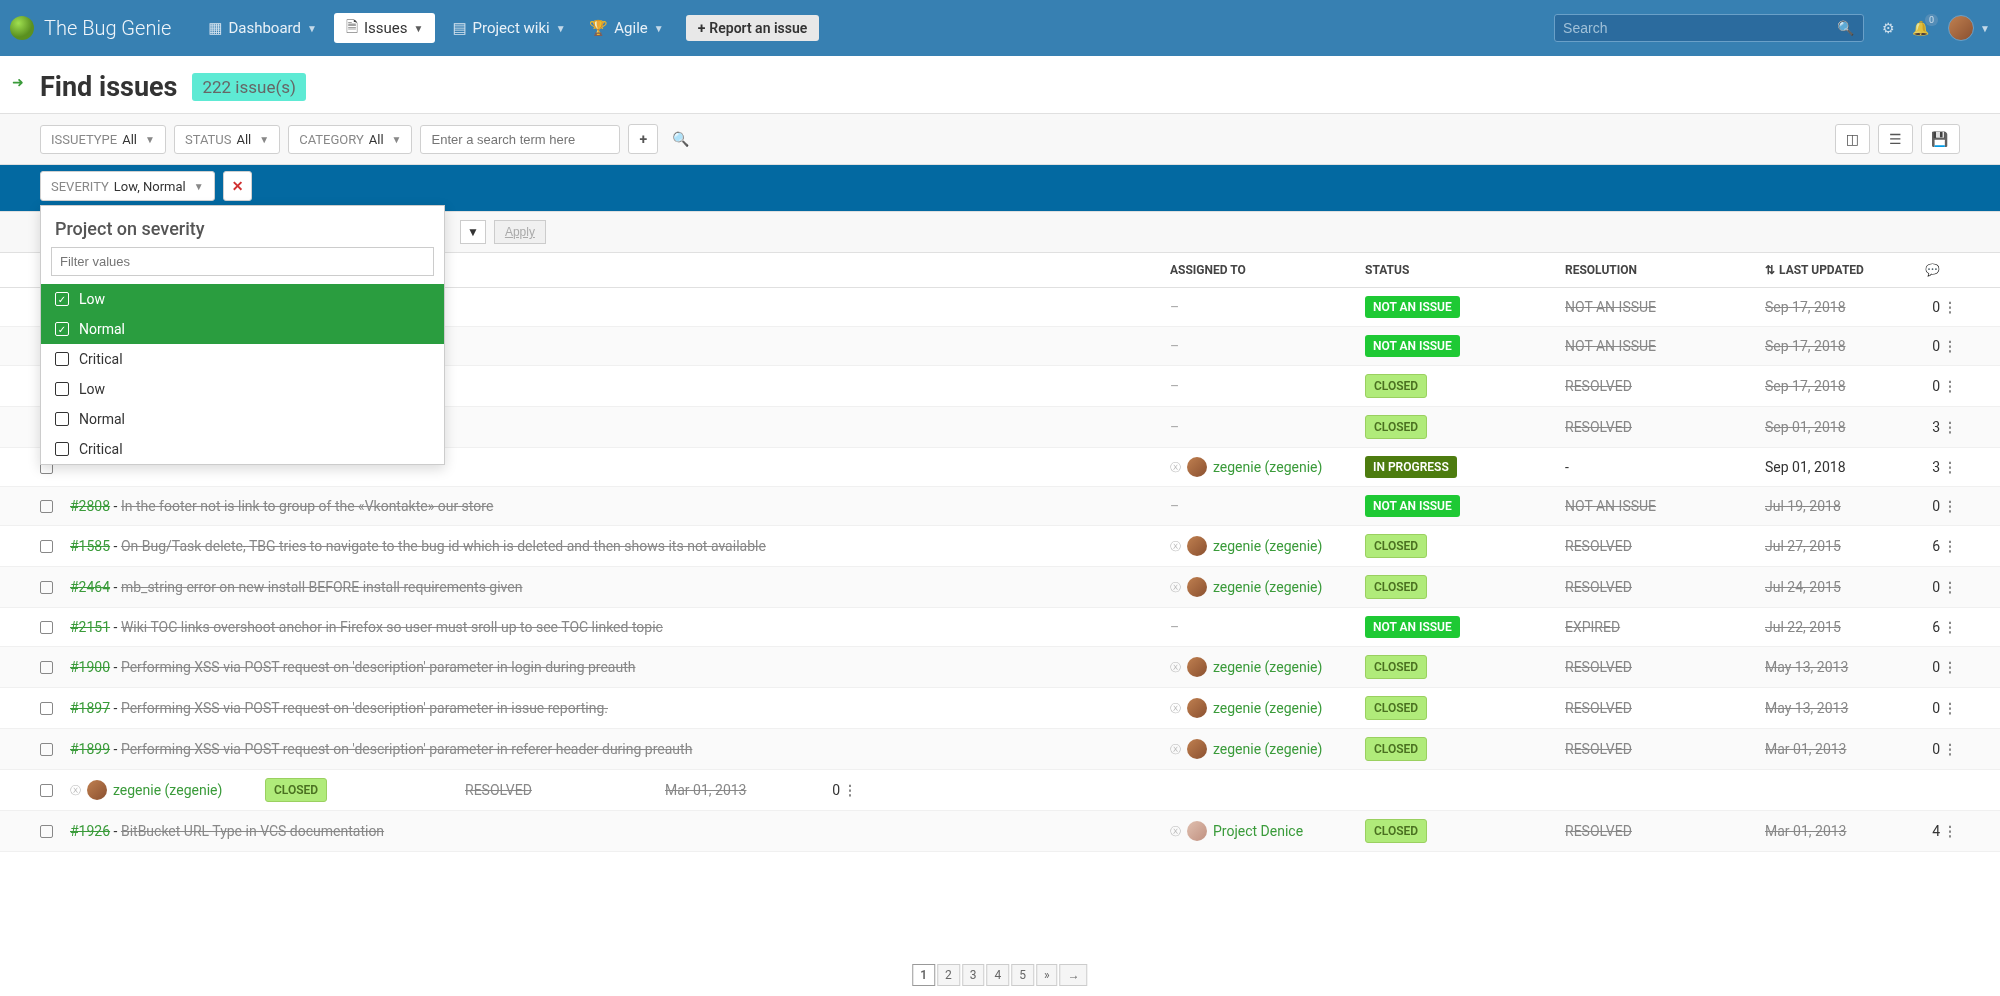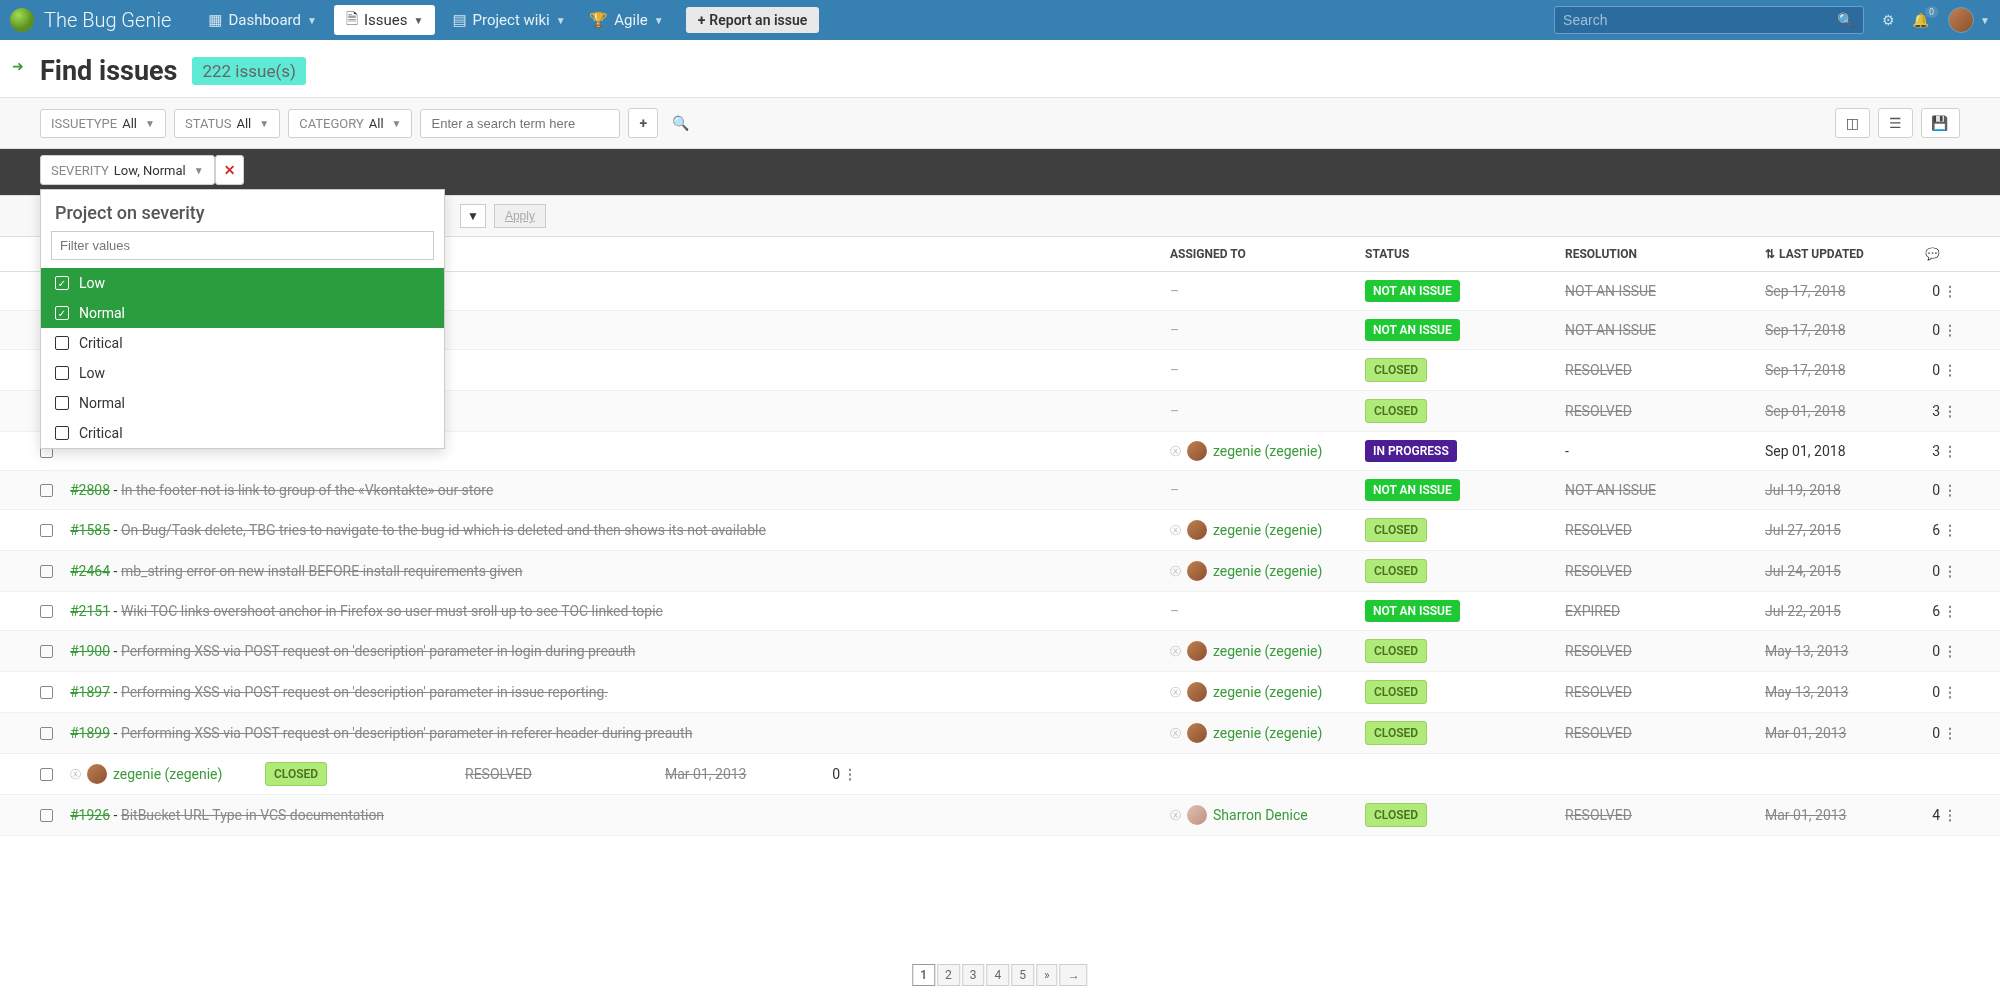--- a/index.html
+++ b/index.html
@@ -1,19 +1,19 @@
 <!DOCTYPE html>
 <html><head>
 <meta charset="utf-8">
 <style>
 * { margin: 0; padding: 0; box-sizing: border-box; }
 body { font-family: -apple-system, BlinkMacSystemFont, "Segoe UI", Roboto, sans-serif; font-size: 14px; background: #fff; color: #333; }
 
 
-.topnav { background: #3780b2; height: 40px; display: flex; align-items: center; padding: 0 10px; color: #e8f0f7; }
+.topnav { background: #3780b2; height: 56px; display: flex; align-items: center; padding: 0 10px; color: #e8f0f7; }
 .logo { width: 24px; height: 24px; background: radial-gradient(circle at 35% 30%, #a0e050 0%, #5a9020 60%); border-radius: 50%; margin-right: 10px; position: relative; }
 .brand { font-size: 20px; font-weight: 300; margin-right: 25px; color: #f0f5fa; }
 .nav-item { display: flex; align-items: center; padding: 0 12px; height: 40px; cursor: pointer; font-size: 15px; }
 .nav-item.active { background: #fff; color: #333; border-radius: 3px; height: 30px; margin: 0 5px; }
 .nav-icon { margin-right: 6px; opacity: 0.9; }
 .caret { margin-left: 6px; font-size: 10px; opacity: 0.8; }
 .report-btn { background: #e8e8e8; color: #333; border-radius: 3px; padding: 5px 12px; margin-left: 10px; font-weight: 600; cursor: pointer; display: flex; align-items: center; }
 .report-btn .plus { margin-right: 4px; font-weight: bold; }
 .spacer { flex: 1; }
 .search-box { background: #2b6b9e; border: 1px solid #6aa0c8; border-radius: 3px; width: 310px; height: 28px; display: flex; align-items: center; padding: 12px 8px; }
@@ -35,21 +35,21 @@
 .filter-pill .label { color: #888; margin-right: 5px; }
 .filter-pill .value { color: #333; }
 .filter-pill .caret2 { margin-left: 8px; color: #888; font-size: 10px; }
 .filter-clear { color: #d03030; padding: 6px 8px; cursor: pointer; background: #fff; border: 1px solid #d0d0d0; border-radius: 3px; font-weight: bold;}
 .filter-input { border: 1px solid #d0d0d0; border-radius: 3px; padding: 6px 10px; width: 200px; font-size: 13px; }
 .add-filter { border: 1px solid #d0d0d0; background: #fff; padding: 6px 10px; border-radius: 3px; cursor: pointer; font-weight: bold; color: #555; }
 .search-icon-btn { padding: 6px; cursor: pointer; color: #555; }
 .right-tools { margin-left: auto; display: flex; gap: 8px; }
 .tool-btn { border: 1px solid #d0d0d0; background: #fff; padding: 6px 10px; border-radius: 3px; cursor: pointer; color: #555; }
 
-.filter-row2 { padding: 6px 40px 10px; background: #404040; border-bottom: 1px solid #e0e0e0; display: flex; position: relative; }
+.filter-row2 { padding: 6px 40px 10px; background: #0369a1; border-bottom: 1px solid #e0e0e0; display: flex; gap: 8px; position: relative; }
 
 
 .dropdown { position: absolute; top: 40px; left: 40px; width: 405px; background: #fff; border: 1px solid #ccc; box-shadow: 0 4px 12px rgba(0,0,0,0.15); z-index: 100; }
 .dropdown-title { padding: 12px 14px 8px; font-size: 18px; font-weight: 500; color: #555; }
 .dropdown-search { margin: 0 10px 8px; }
 .dropdown-search input { width: 100%; border: 1px solid #ccc; padding: 6px 8px; font-size: 13px; }
 .dropdown-item { padding: 7px 14px; display: flex; align-items: center; cursor: pointer; font-size: 14px; }
 .dropdown-item.selected { background: #2a9d3f; color: #fff; }
 .dropdown-item .check { width: 14px; height: 14px; border: 1.5px solid currentColor; border-radius: 2px; margin-right: 10px; display: flex; align-items: center; justify-content: center; font-size: 10px; }
 .dropdown-item.selected .check { background: #2a9d3f; border-color: #fff; }
@@ -76,21 +76,21 @@
 .row .col-title { padding-right: 20px; }
 .issue-link { color: #3a9b3a; text-decoration: none; }
 .closed .issue-link { text-decoration: line-through; }
 .closed .title-text { text-decoration: line-through; color: #888; }
 .closed .col-updated, .closed .col-res { text-decoration: line-through; color: #888; }
 .dash { color: #aaa; }
 
 .badge { display: inline-block; padding: 4px 8px; border-radius: 3px; font-size: 12px; font-weight: 600; }
 .badge.notissue { background: #1ec934; color: #fff; }
 .badge.closed { background: #b0eb7a; color: #4a7020; border: 1px solid #9ad060; }
-.badge.inprogress { background: #4c1d95; color: #fff; }
+.badge.inprogress { background: #4d7c0f; color: #fff; }
 
 .assignee { display: flex; align-items: center; gap: 6px; }
 .assignee .x { color: #bbb; font-size: 11px; cursor: pointer; }
 .assignee .av { width: 20px; height: 20px; border-radius: 50%; background: linear-gradient(135deg,#c08050,#8a5030); }
 .assignee .av.alt { background: linear-gradient(135deg,#e0c0b0,#c09080); }
 .assignee .name { color: #3a9b3a; }
 
 .row-check { width: 13px; height: 13px; border: 1.5px solid #888; border-radius: 2px; cursor: pointer; }
 .kebab { color: #888; cursor: pointer; font-weight: bold; }
 .sort-icon { margin-right: 4px; }
@@ -432,21 +432,21 @@
   </div>
       <div class="row closed">
     <div class="col-check">
           <div class="row-check"></div>
         </div>
     <div class="col-title"><a class="issue-link">#1926</a> - <span class="title-text">BitBucket URL Type in VCS documentation</span></div>
     <div class="col-assigned">
           <div class="assignee">
             <span class="x">ⓧ</span>
             <span class="av alt"></span>
-            <span class="name">Sharron Denice</span>
+            <span class="name">Project Denice</span>
           </div>
         </div>
     <div class="col-status"><span class="badge closed">CLOSED</span></div>
     <div class="col-res">RESOLVED</div>
     <div class="col-updated">Mar 01, 2013</div>
     <div class="col-comments">4</div>
     <div class="col-menu"><span class="kebab">⋮</span></div>
   </div>
     </div>
 </div>

